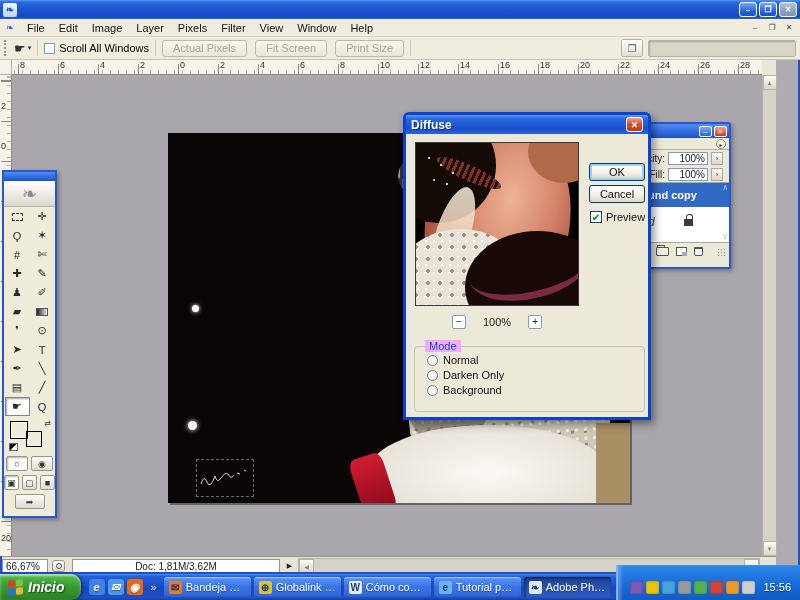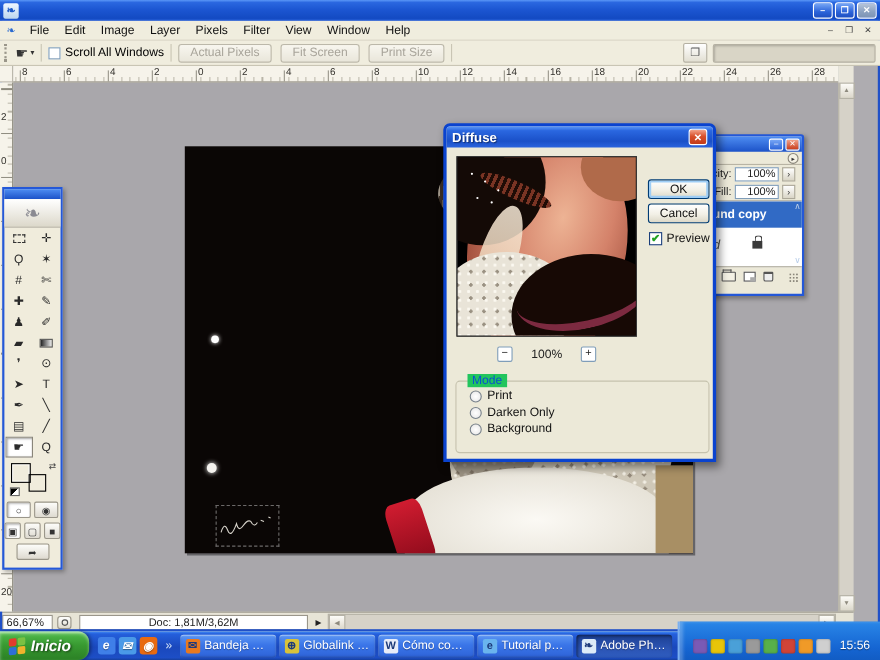--- a/index.html
+++ b/index.html
@@ -176,21 +176,21 @@
   .pv-darkbr{right:-32px;bottom:-38px;width:145px;height:112px;border-radius:50%;background:#170905}
   .pv-arc{right:-12px;bottom:6px;width:122px;height:62px;border-radius:50%;border-bottom:7px solid #7c2a40;transform:rotate(-12deg)}
   .pv-tr{right:-22px;top:-22px;width:72px;height:62px;border-radius:50%;background:#b06a4a}
   .pv-specks{left:12px;top:14px;width:2px;height:2px;border-radius:50%;background:#fff;
     box-shadow:12px 7px 0 #fff,24px 15px 0 #fff,5px 22px 0 #fff,18px 26px 0 #fff}
   .d-zoomrow{position:absolute;left:9px;top:181px;width:164px;display:flex;align-items:center;justify-content:center;gap:17px}
   .d-zbtn{width:14px;height:14px;border:1px solid #7f9db9;border-radius:2px;background:#fff;font-size:10px;line-height:1;
     display:flex;align-items:center;justify-content:center;color:#222}
   .d-zoomval{font-size:11px;color:#222}
   .d-group{position:absolute;left:8px;top:212px;width:231px;height:66px;border:1px solid #c5c2ad;border-radius:4px;padding:6px 0 0 0}
-  .d-legend{position:absolute;top:-7px;left:10px;background:#22c55e;padding:0 4px;color:#0a50d0;font-size:11px}
+  .d-legend{position:absolute;top:-7px;left:10px;background:#f0abfc;padding:0 4px;color:#0a50d0;font-size:11px}
   .radio-row{display:flex;align-items:center;gap:5px;padding:0 0 1px 12px;font-size:11px;color:#111;height:15px}
   .radio{width:11px;height:11px;border-radius:50%;border:1px solid #78828c;background:radial-gradient(#fff,#e4e4e4);position:relative;flex:0 0 11px}
   .radio-row.on .radio::after{content:"";position:absolute;inset:2.5px;border-radius:50%;background:radial-gradient(#6fdd6f,#1d9a1d)}
   .xpbtn{position:absolute;left:183px;width:56px;height:18px;border:1px solid #003c74;border-radius:3px;font-size:11px;color:#111;
     background:linear-gradient(#fff,#f2f0e6 55%,#dcd8c8)}
   .d-ok{top:29px;box-shadow:inset 0 0 0 2px #9ecdf5}
   .d-cancel{top:51px}
   .d-check{position:absolute;left:184px;top:77px;display:flex;align-items:center;gap:4px;font-size:11px;color:#111}
   .checkbox{width:12px;height:12px;border:1px solid #1a3e7a;background:#fff;color:#21a121;font-size:10px;font-weight:bold;
     line-height:11px;text-align:center}
@@ -523,21 +523,21 @@
       <button class="d-zbtn">−</button>
       <span class="d-zoomval">100%</span>
       <button class="d-zbtn">+</button>
     </div>
     <div class="d-group">
       <span class="d-legend">Mode</span>
       <div>
 
           <div class="radio-row">
             <span class="radio"></span>
-            <span>Print</span>
+            <span>Normal</span>
           </div>
 
           <div class="radio-row">
             <span class="radio"></span>
             <span>Darken Only</span>
           </div>
 
 
           <div class="radio-row">
             <span class="radio"></span>

